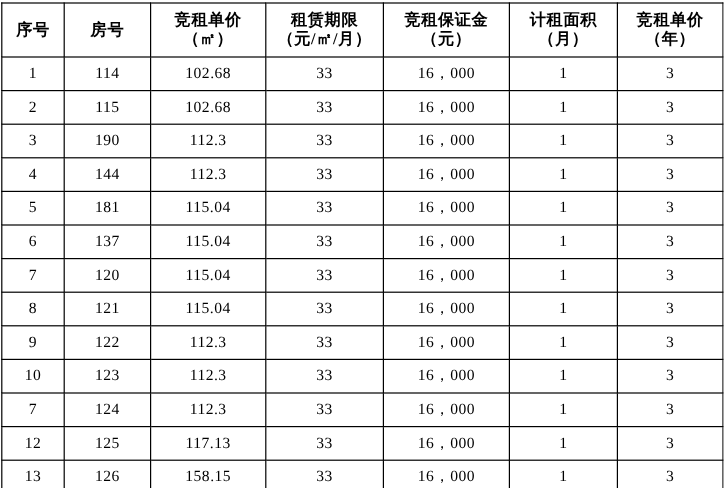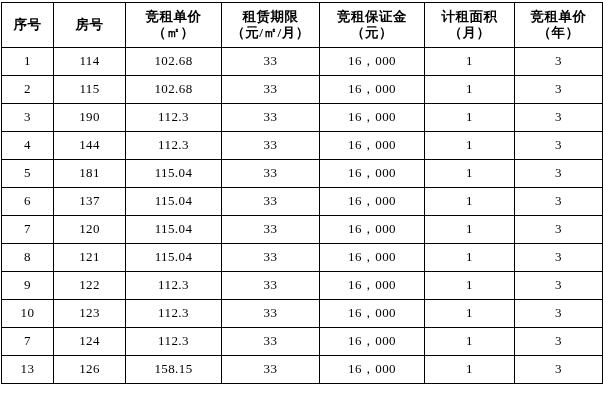--- a/index.html
+++ b/index.html
@@ -203,20 +203,29 @@
       <tr>
         <td class="num">7</td>
         <td class="num">124</td>
         <td class="num">112.3</td>
         <td class="num">33</td>
         <td class="num">16，000</td>
         <td class="num">1</td>
         <td class="num">3</td>
       </tr>
       <tr>
+        <td class="num">12</td>
+        <td class="num">125</td>
+        <td class="num">117.13</td>
+        <td class="num">33</td>
+        <td class="num">16，000</td>
+        <td class="num">1</td>
+        <td class="num">3</td>
+      </tr>
+      <tr>
         <td class="num">13</td>
         <td class="num">126</td>
         <td class="num">158.15</td>
         <td class="num">33</td>
         <td class="num">16，000</td>
         <td class="num">1</td>
         <td class="num">3</td>
       </tr>
     </tbody>
   </table>

